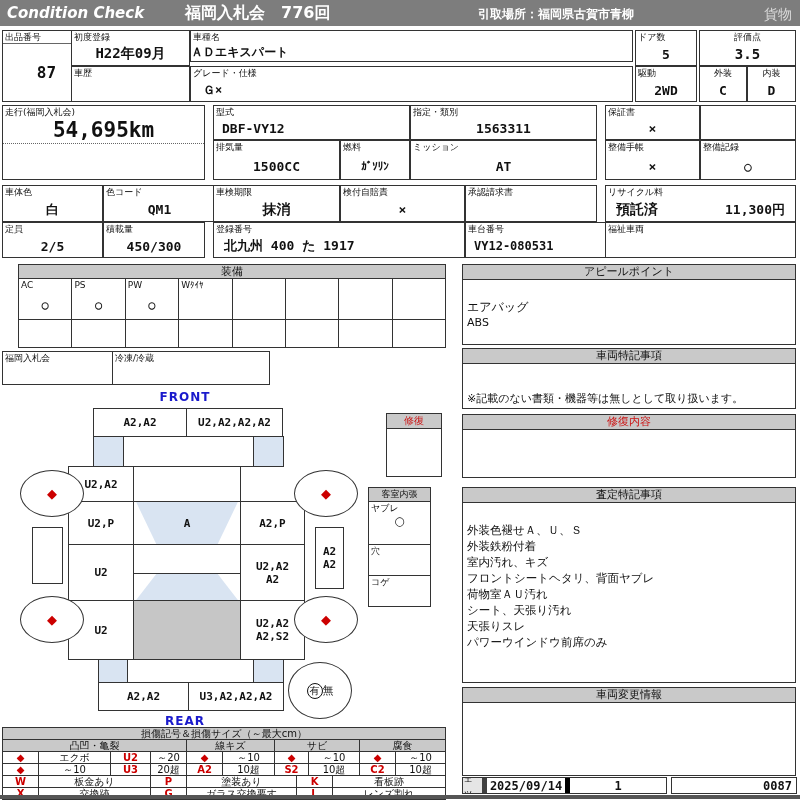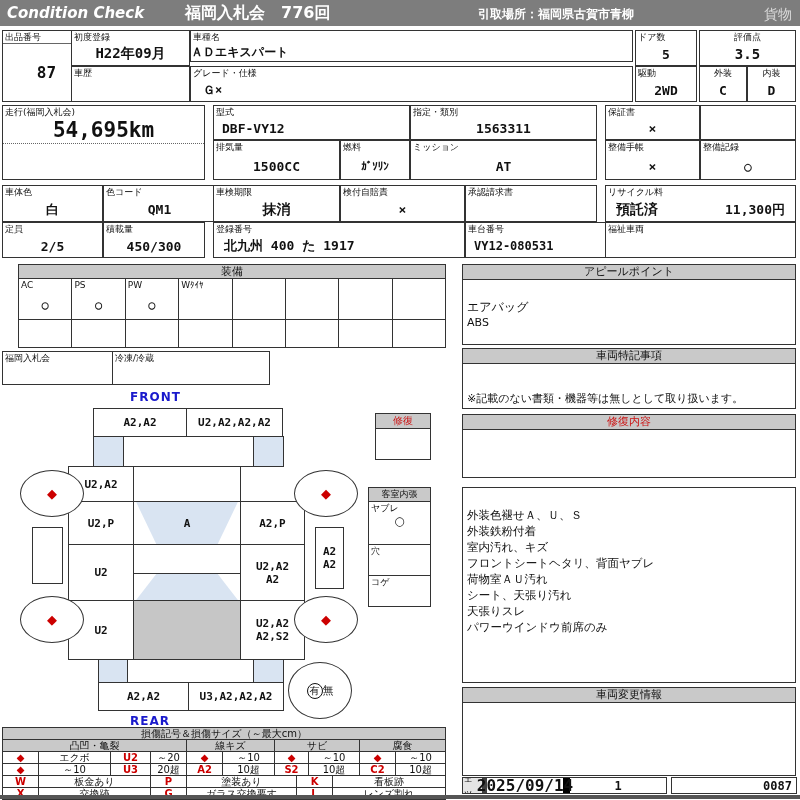--- a/index.html
+++ b/index.html
@@ -17,21 +17,21 @@
   .eqrow1 {border-bottom:1px solid #333}
   .eqcell {flex:1; border-right:1px solid #333; position:relative; display:flex; flex-direction:column}
   .eqcell:last-child {border-right:none}
   .dc {position:absolute; border:1px solid #333; background:#fff; display:flex; align-items:center; justify-content:center; text-align:center; font-family:"DejaVu Sans Mono","Liberation Mono",monospace; font-weight:bold; font-size:11px; line-height:13px; z-index:1}
   .blue {background:#d9e4f2}
   .gray {background:#c6c6c6}
   .wheel {position:absolute; width:64px; height:47px; border:1px solid #333; border-radius:50%; background:#fff; display:flex; align-items:center; justify-content:center; color:#cc0000; font-size:13px; z-index:2}
   .trap {position:absolute; inset:0; background:#d9e4f2}
   .trap-down {clip-path:polygon(2% 0,98% 0,79% 100%,21% 100%)}
   .trap-up {clip-path:polygon(21% 0,79% 0,98% 100%,2% 100%)}
-  .dirlbl {position:absolute; width:110px; color:#1a1acc; font-weight:bold; font-size:12px; letter-spacing:1px}
+  .dirlbl {position:absolute; width:110px; text-align:center; color:#1a1acc; font-weight:bold; font-size:12px; letter-spacing:1px}
   table.legend {position:absolute; border-collapse:collapse; table-layout:fixed; background:#fff}
   table.legend td {border:1px solid #333; text-align:center; padding:0; font-size:10px; line-height:11px; white-space:nowrap; overflow:hidden}
   .lg-title td {background:#c9c9c9; line-height:13px}
   .lg-head td {background:#c9c9c9; line-height:12px}
   .lg-a td {border-bottom:1px dotted #888}
   .red {color:#cc0000; font-weight:bold}
   .hdrbar {position:absolute; left:0; top:0; width:800px; height:26px; background:#7d7d7d; color:#fff}
 </style>
 </head>
 <body>
@@ -227,20 +227,21 @@
   </div>
 </div>
 <div class="panel" style="left:462px;top:348px;width:334px;height:61px">
   <div class="phdr">車両特記事項</div>
   <div style="position:absolute;left:4px;bottom:2px;font-size:11px;white-space:nowrap">※記載のない書類・機器等は無しとして取り扱います。</div>
 </div>
 <div class="panel" style="left:462px;top:414px;width:334px;height:64px">
   <div class="phdr" style="color:#cc1111">修復内容</div>
 </div>
 <div class="panel" style="left:462px;top:487px;width:334px;height:196px">
+  <div class="phdr">査定特記事項</div>
   <div class="ptext" style="font-size:11.5px">
     <div>外装色褪せＡ、Ｕ、Ｓ</div>
     <div>外装鉄粉付着</div>
     <div>室内汚れ、キズ</div>
     <div>フロントシートヘタリ、背面ヤブレ</div>
     <div>荷物室ＡＵ汚れ</div>
     <div>シート、天張り汚れ</div>
     <div>天張りスレ</div>
     <div>パワーウインドウ前席のみ</div>
   </div>
@@ -313,21 +314,21 @@
   </div>
 <div class="wheel" style="left:294px;top:596px">
     <span>◆</span>
   </div>
 
 <div class="wheel" style="left:288px;top:662px;width:64px;height:57px;color:#111;font-size:11px;z-index:3">
   <span style="border:1px solid #111;border-radius:50%;width:16px;height:16px;display:inline-flex;align-items:center;justify-content:center;font-size:10px">有</span>
   <span>無</span>
 </div>
 
-<div class="panel" style="left:375px;top:413px;width:56px;height:47px">
+<div class="panel" style="left:386px;top:413px;width:56px;height:64px">
   <div class="phdr" style="color:#cc1111;font-size:10px">修復</div>
 </div>
 
 <div class="panel" style="left:368px;top:487px;width:63px;height:120px">
   <div class="phdr" style="font-size:9px;height:14px;line-height:13px">客室内張</div>
   <div style="height:43px;border-bottom:1px solid #333">
     <span class="lbl">ヤブレ</span>
     <div style="text-align:center;font-size:12px;font-weight:bold">○</div>
   </div>
   <div style="height:31px;border-bottom:1px solid #333">
@@ -412,20 +413,20 @@
     <td class="red">G</td>
     <td>ガラス交換要す</td>
     <td class="red">L</td>
     <td>レンズ割れ</td>
   </tr>
 </tbody>
   </table>
 
 <div class="cell" style="left:462px;top:777px;width:205px;height:17px;flex-direction:row">
   <div style="background:#e5e5e5;width:24px;border-right:5px solid #404040;font-size:10px;display:flex;align-items:center;justify-content:center">チェック</div>
-  <div class="mono" style="width:83px;border-right:7px solid #000000;font-weight:bold;font-size:16px;display:flex;align-items:center;justify-content:center">2025/09/14</div>
+  <div class="mono" style="width:83px;border-right:5px solid #000000;font-weight:bold;font-size:12px;display:flex;align-items:center;justify-content:center">2025/09/14</div>
   <div class="mono" style="flex:1;font-weight:bold;font-size:12px;display:flex;align-items:center;justify-content:center">1</div>
 </div>
 <div class="cell" style="left:671px;top:777px;width:126px;height:17px;flex-direction:row;align-items:center;justify-content:flex-end">
   <span class="mono" style="font-weight:bold;font-size:12px;padding-right:4px">0087</span>
 </div>
 
 <div class="abs" style="left:0;top:795px;width:800px;height:4px;background:#555"></div>
 
 </body></html>

